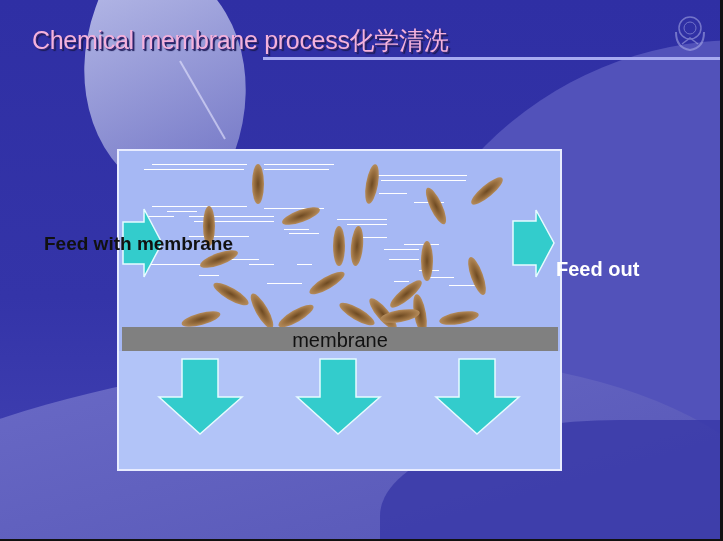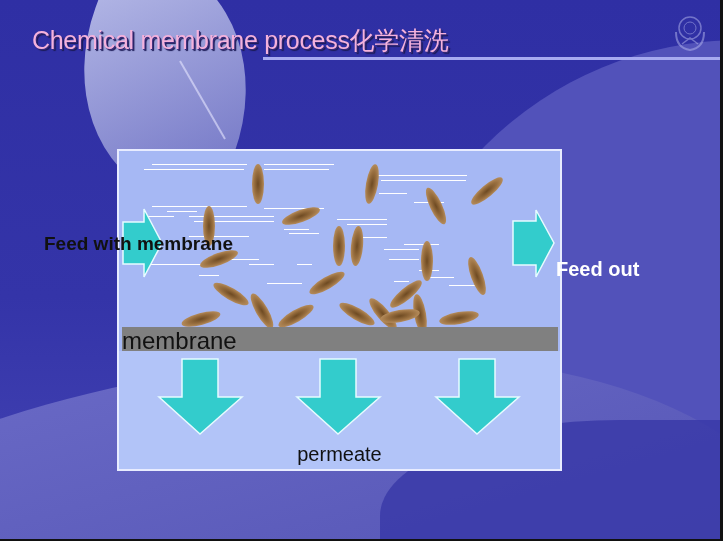--- a/index.html
+++ b/index.html
@@ -14,21 +14,21 @@
   .right-edge{position:absolute;right:0;top:0;width:3px;height:541px;background:#111;}
   .bottom-edge{position:absolute;left:0;bottom:0;width:723px;height:2px;background:#111;}
 
   .title{position:absolute;left:32px;top:24px;font-size:25px;color:#f4b2dc;text-shadow:1px 1px 0 #3a2a7a,2px 2px 1px #1a1a55;white-space:nowrap;letter-spacing:-0.3px;}
   .title-rule{position:absolute;left:263px;top:57px;width:460px;height:3px;background:#a7aaf0;}
   .logo{position:absolute;left:672px;top:14px;width:36px;height:40px;opacity:.5;}
 
   .panel{position:absolute;left:117px;top:149px;width:441px;height:318px;border:2px solid #e8ecff;background:#a6b8f4;}
   .panel-lower{position:absolute;left:0;top:200px;width:441px;height:118px;background:#b2c4f8;}
   .membrane{position:absolute;left:3px;top:176px;width:436px;height:24px;background:#808080;}
-  .membrane-label{position:absolute;left:0;top:0;width:100%;text-align:left;font-size:24px;line-height:27px;color:#111;}
+  .membrane-label{position:absolute;left:0;top:0;width:100%;text-align:center;font-size:20px;line-height:27px;color:#111;}
   .permeate-label{position:absolute;left:0;top:292px;width:100%;text-align:center;font-size:20px;color:#111;}
 
   .flow-line{position:absolute;height:1px;background:#ffffff;}
   .particle{position:absolute;width:12px;height:40px;border-radius:50%;background:radial-gradient(ellipse at center,#6e4a22 0%,#9a7040 45%,#c8a070 90%);}
 
   .feed-label{position:absolute;left:44px;top:233px;font-size:19px;font-weight:bold;color:#111;white-space:nowrap;}
   .out-label{position:absolute;left:556px;top:240px;font-size:20px;font-weight:bold;color:#ffffff;white-space:nowrap;margin-top:18px;}
   .arrow-svg{position:absolute;overflow:visible;}
 </style>
 </head>
@@ -111,21 +111,20 @@
       <div class="particle" style="left: 281px; top: 123px; transform: rotate(50deg);"></div>
       <div class="particle" style="left: 295px; top: 143px; transform: rotate(-10deg);"></div>
       <div class="particle" style="left: 232px; top: 143px; transform: rotate(-60deg);"></div>
       <div class="particle" style="left: 275px; top: 145px; transform: rotate(80deg);"></div>
       <div class="particle" style="left: 334px; top: 147px; transform: rotate(80deg);"></div>
     </div>
 
   <div class="membrane">
     <div class="membrane-label">membrane</div>
   </div>
-  <div class="permeate-label">permeate</div>
 </div>
 
 <svg class="arrow-svg" style="left:122px;top:208px;" width="42" height="70">
   <polygon points="1,14 22,14 22,1 40,35 22,69 22,56 1,56" fill="#33cccc" stroke="#e6fbff" stroke-width="1.5"></polygon>
 </svg>
 
 <svg class="arrow-svg" style="left:512px;top:209px;" width="44" height="70">
   <polygon points="1,12 24,12 24,1 42,34 24,68 24,56 1,56" fill="#33cccc" stroke="#e6fbff" stroke-width="1.5"></polygon>
 </svg>
 

